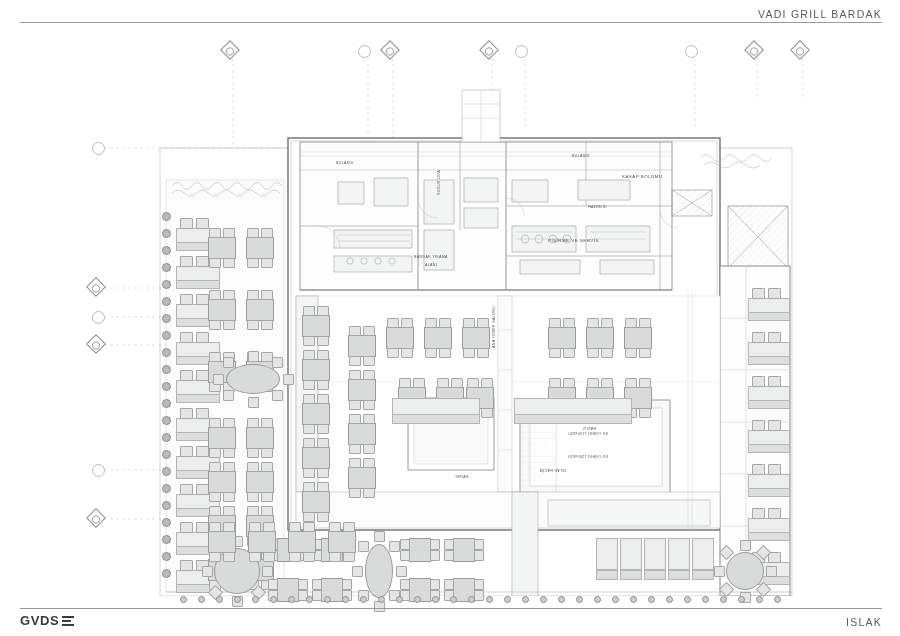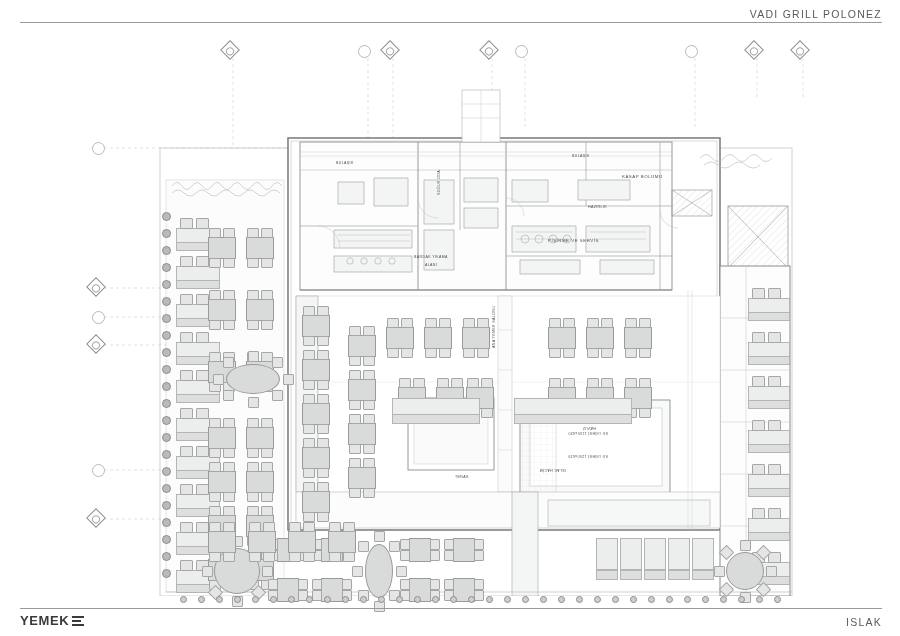--- a/index.html
+++ b/index.html
@@ -54,21 +54,21 @@
          background:#b9bbbb;border:.5px solid #8d8d8d;}
   .plant.sm{width:5px;height:5px;background:#cdcece;}
 </style>
 </head>
 <body>
 
 <div class="sheet">
 
   <div class="hdr">
     <div class="hdr-rule"></div>
-    <div class="hdr-title">VADI GRILL POLONEZ</div>
+    <div class="hdr-title">VADI GRILL BARDAK</div>
   </div>
 
   <div class="canvas" id="canvas">
 
     <svg width="900" height="566">
       <defs>
         <pattern id="gridfine" width="6" height="6" patternUnits="userSpaceOnUse">
           <path d="M6 0H0V6" fill="none" stroke="#e3e4e4" stroke-width="0.4"></path>
         </pattern>
         <pattern id="diaghatch" width="5" height="5" patternUnits="userSpaceOnUse" patternTransform="rotate(45)">
@@ -685,21 +685,21 @@
         <div class="rlab" style="left: 596px; top: 400px; transform: rotate(180deg);">HAVUZ</div>
         <div class="rlab" style="left: 608px; top: 405px; transform: rotate(180deg);">SU ÖĞESİ 1150x420</div>
         <div class="rlab" style="left: 608px; top: 428px; transform: rotate(180deg);">SU ÖĞESİ 1250x620</div>
         <div class="rlab" style="left: 566px; top: 442px; transform: rotate(180deg);">ISLAK HACİM</div>
       </div>
   </div>
 
   <div class="ftr">
     <div class="ftr-rule"></div>
     <div class="ftr-logo">
-      <span>YEMEK</span>
+      <span>GVDS</span>
       <span class="logo-bars">
           <i></i>
           <i></i>
           <i></i>
         </span>
     </div>
     <div class="ftr-sheet">ISLAK</div>
   </div>
 </div>
 

